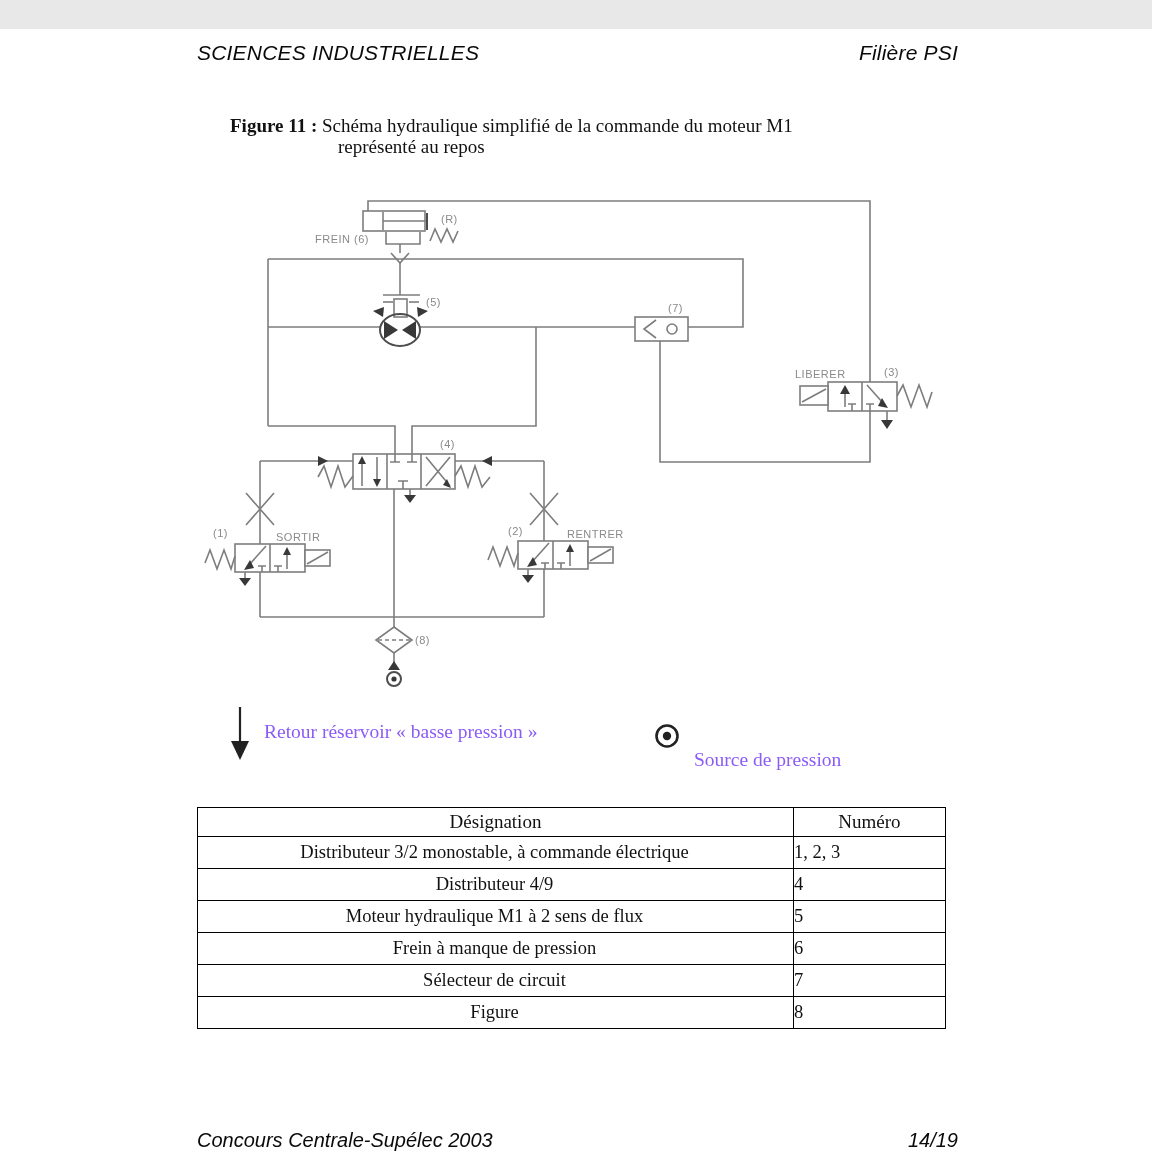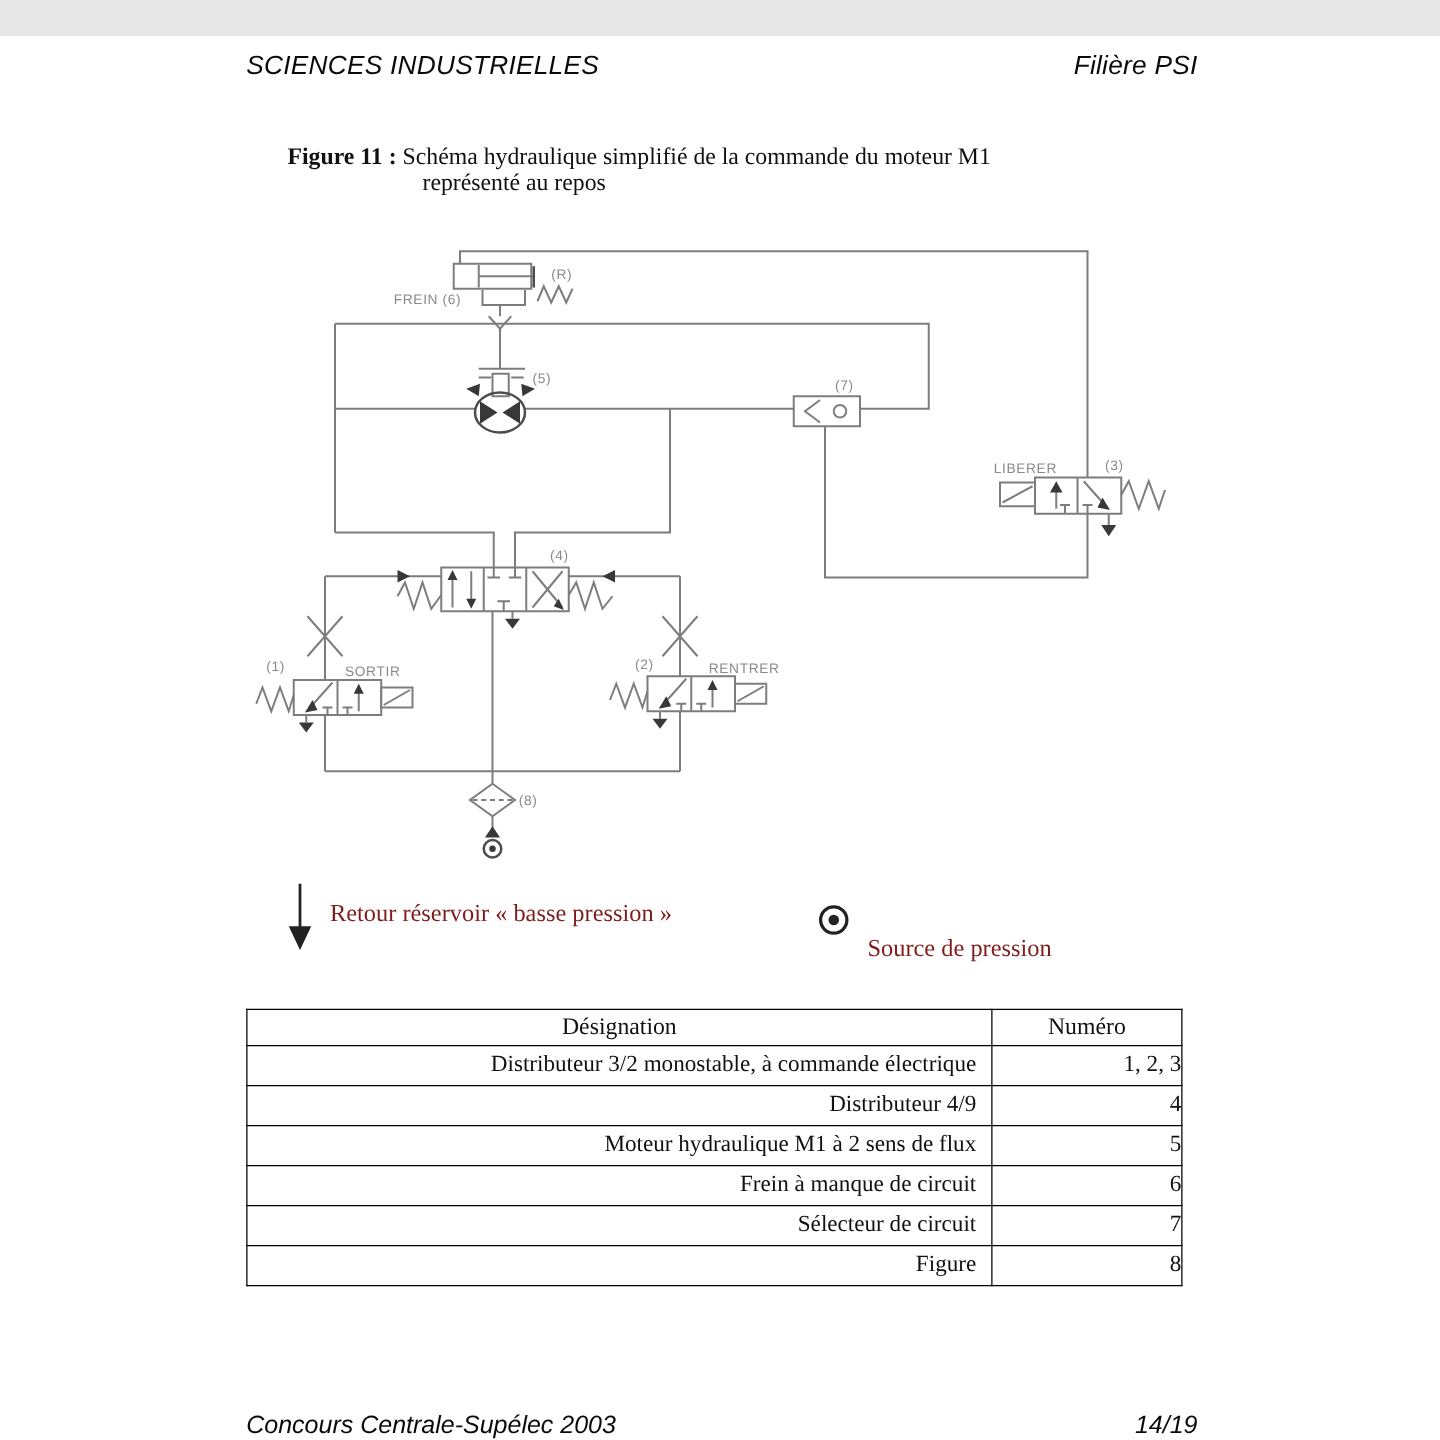--- a/index.html
+++ b/index.html
@@ -6,29 +6,29 @@
   #page{position:relative;width:1152px;height:1152px;background:#ffffff;overflow:hidden;
         font-family:"Liberation Serif", serif;color:#111;margin-top:29px;}
   .hdr{position:absolute;top:12px;font-family:"Liberation Sans",sans-serif;
        font-style:italic;font-size:21px;color:#0a0a0a;letter-spacing:0.2px;}
   .hdr-left{left:197px;}
   .hdr-right{right:194px;}
   .caption{position:absolute;left:230px;top:86px;font-size:19px;line-height:21px;width:700px;}
   .caption b{font-weight:bold;}
   .caption .l2{display:block;margin-left:108px;}
   svg.schematic{position:absolute;left:0;top:0;}
-  .legend-text{position:absolute;font-size:19.5px;color:#7f1d1d;}
+  .legend-text{position:absolute;font-size:19.5px;color:#8b5cf6;}
   .lg-return{left:264px;top:692px;}
   .lg-source{left:694px;top:720px;}
   table.des{position:absolute;left:197px;top:778px;border-collapse:collapse;
             width:748px;table-layout:fixed;font-size:18.5px;}
   table.des th, table.des td{border:1.6px solid #000;padding:0 12px 0 10px;height:31px;
-            font-weight:normal;text-align:right;overflow:hidden;white-space:nowrap;}
+            font-weight:normal;text-align:center;overflow:hidden;white-space:nowrap;}
   table.des th{font-weight:normal;text-align:center;padding:0;height:28px;font-size:19px;}
-  table.des td.num{text-align:right;padding:0;}
+  table.des td.num{text-align:left;padding:0;}
   col.c-des{width:596px;} col.c-num{width:152px;}
   .ftr{position:absolute;top:1100px;font-family:"Liberation Sans",sans-serif;
        font-style:italic;font-size:20px;color:#0a0a0a;text-align:right;}
   .ftr-left{left:197px;}
   .ftr-right{right:194px;}
   
   .ln{stroke:#7d7d7d;stroke-width:1.6;fill:none;}
   .lnd{stroke:#4d4d4d;stroke-width:2;fill:none;}
   .box{stroke:#7d7d7d;stroke-width:1.6;fill:#ffffff;}
   .dk{fill:#383838;stroke:none;}
@@ -239,21 +239,21 @@
     </tr>
     <tr>
       <td>Distributeur 4/9</td>
       <td class="num">4</td>
     </tr>
     <tr>
       <td>Moteur hydraulique M1 à 2 sens de flux</td>
       <td class="num">5</td>
     </tr>
     <tr>
-      <td>Frein à manque de circuit</td>
+      <td>Frein à manque de pression</td>
       <td class="num">6</td>
     </tr>
     <tr>
       <td>Sélecteur de circuit</td>
       <td class="num">7</td>
     </tr>
     <tr>
       <td>Figure</td>
       <td class="num">8</td>
     </tr>

